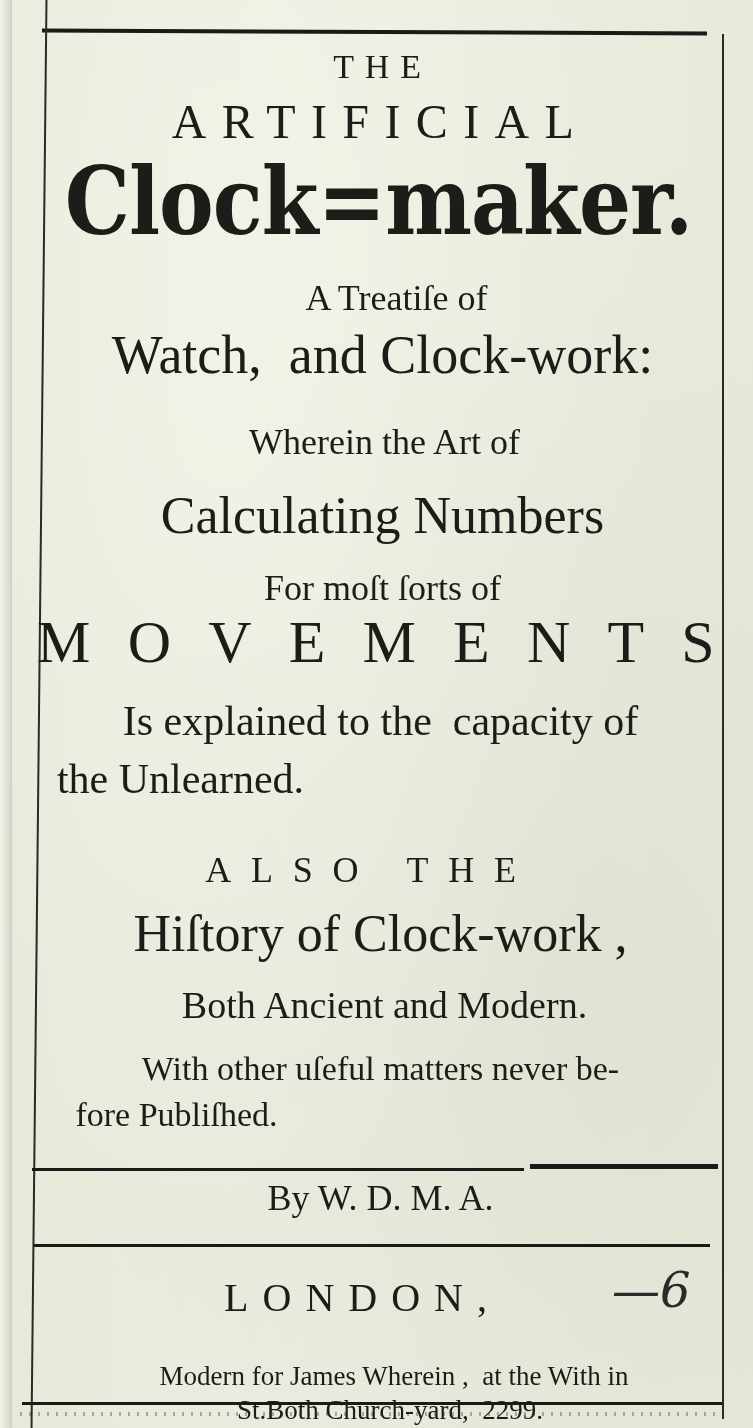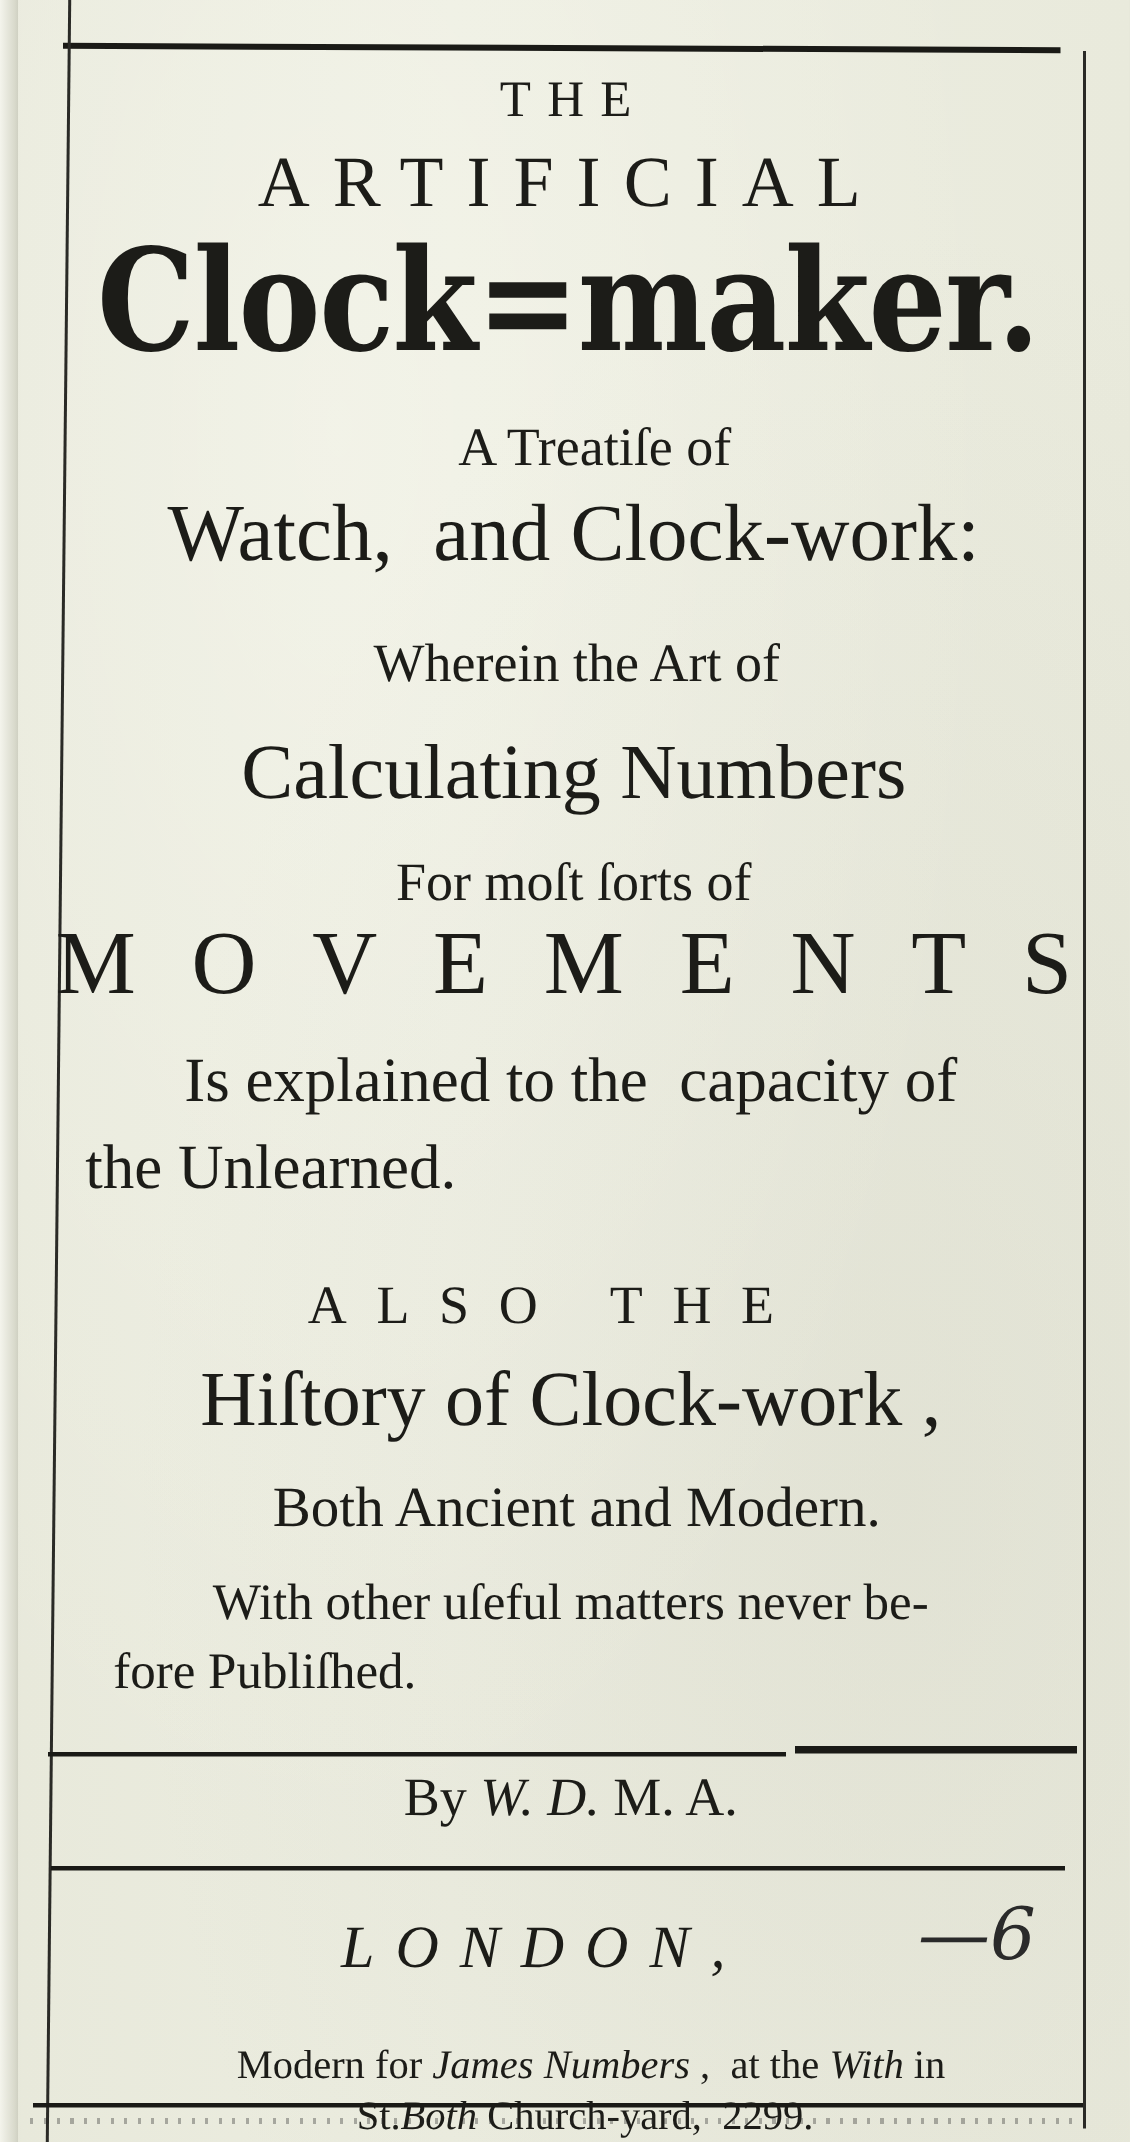--- a/index.html
+++ b/index.html
@@ -25,21 +25,21 @@
     .vline { position: absolute; background: #2a2a26; width: 2px; }
     .line {
       position: absolute; left: 0; width: 753px; text-align: center;
       white-space: nowrap; line-height: 1;
     }
     .caps { letter-spacing: 0.32em; }
     .black {
       font-family: "DejaVu Serif", serif; font-weight: bold;
       letter-spacing: -1px; transform: scaleY(1.15); transform-origin: center;
     }
-    .ital { font-style: italic; }
+    .ital { }
     .ink-note {
       position: absolute; font-family: "DejaVu Serif", serif; font-style: italic;
       color: #2a2a2a;
     }
     .specks {
       position: absolute; left: 20px; top: 1412px; width: 700px; height: 4px;
       background: repeating-linear-gradient(90deg, rgba(40,40,40,0.35) 0 2px, transparent 2px 9px);
     }
   </style>
 </head>
@@ -79,21 +79,21 @@
     <span class="ital">W. D.</span>
     <span>M. A.</span>
   </div>
 
   <div class="rule" style="left:34px; top:1244px; width:676px; height:3px;"></div>
 
   <div class="line ital caps" style="top:1278px; font-size:40px; left:-14px; letter-spacing:0.35em;">LONDON,</div>
   <div class="ink-note" style="left:612px; top:1262px; font-size:48px;">—6</div>
 
   <div class="line" style="top:1336px; font-size:27px; left:4px; white-space:pre;">
-    <span>Modern for </span><span class="ital">James Numbers</span><span> ,  at the </span><span class="ital">With</span><span> in</span>
+    <span>Modern for </span><span class="ital">James Wherein</span><span> ,  at the </span><span class="ital">With</span><span> in</span>
   </div>
   <div class="line" style="top:1370px; font-size:27px; left:0px; white-space:pre;">
     <span>St.</span><span class="ital">Both</span><span> Church-yard,  2299.</span>
   </div>
 
   <div class="rule" style="left:22px; top:1402px; width:700px; height:3px;"></div>
   <div class="specks"></div>
 </div>
 
 </body></html>

